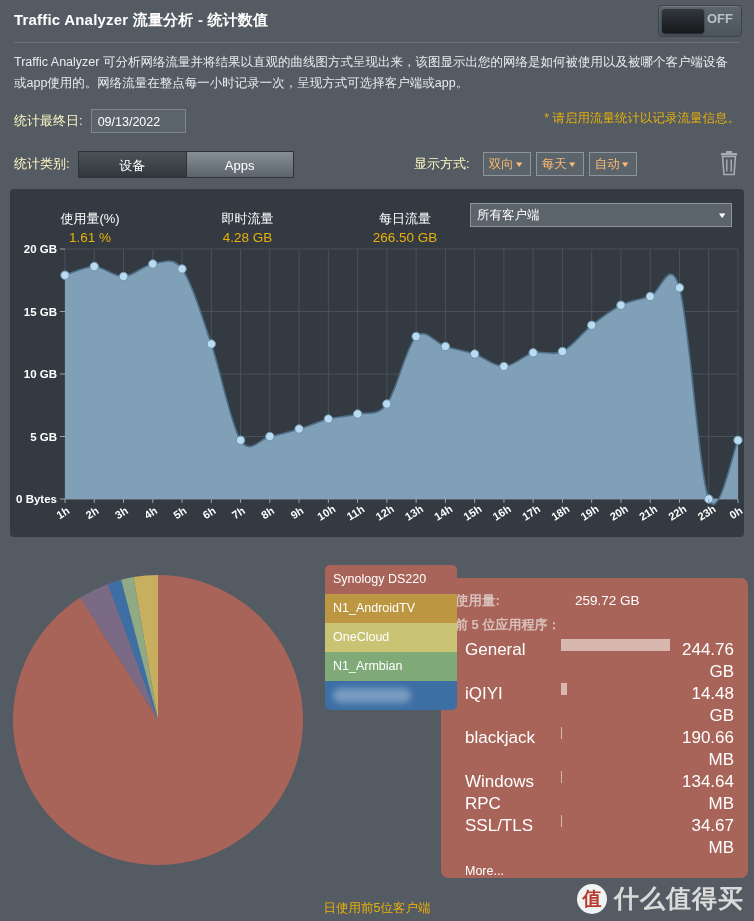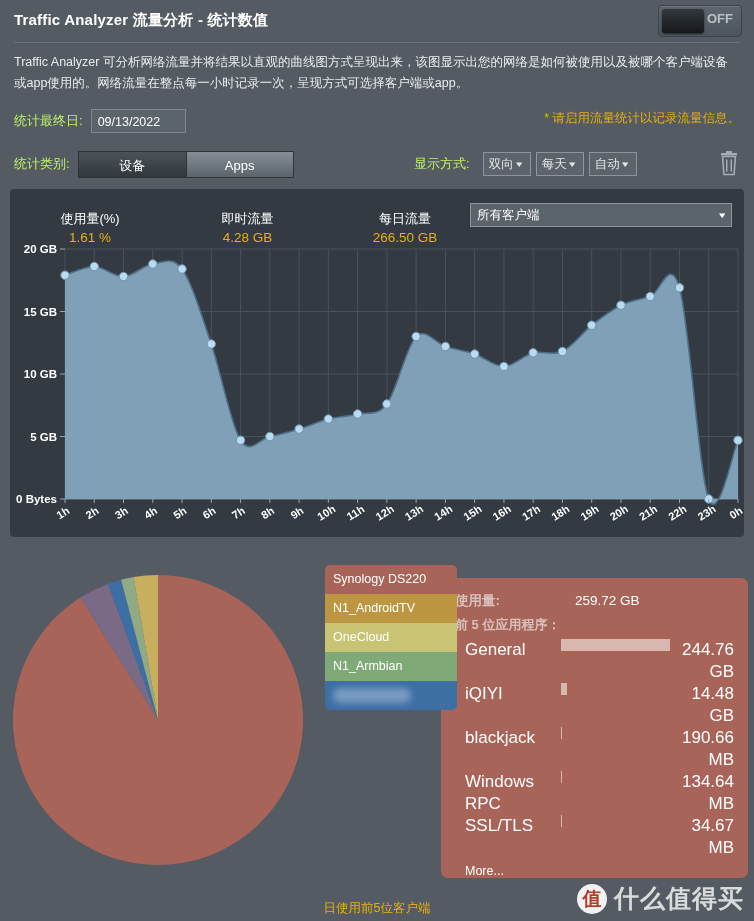--- a/index.html
+++ b/index.html
@@ -30,41 +30,41 @@
   .rule{height:1px;background:#6b727a;margin:2px 14px 0 14px;}
   
   .desc{
     margin:9px 14px 0 14px;font-size:12.5px;line-height:21px;color:#e9ecef;
     width:726px;
   }
   
   .form{margin:12px 14px 0 14px;position:relative;}
   .row{display:flex;align-items:center;height:30px;position:relative;}
   .row + .row{margin-top:13px;}
-  .flabel{font-size:13px;color:#bef264;margin-right:8px;}
+  .flabel{font-size:13px;color:#fef9c3;margin-right:8px;}
   .datebox{
     width:95px;height:24px;line-height:24px;background:#5b636b;border:1px solid #7f868d;
     color:#ffffff;font-size:12.5px;padding:0 6px;box-sizing:border-box;
   }
   .warn{
     position:absolute;right:0;top:4px;color:#e8b10a;font-size:12.5px;
   }
   .btngrp{display:flex;}
   .btn{
     width:108px;height:27px;line-height:27px;text-align:center;font-size:13px;color:#fff;
     border:1px solid #2e3338;box-sizing:border-box;
     background:linear-gradient(#7d858d,#5a6views);
     background:linear-gradient(#868e96,#5b636b);
   }
   .btn.active{background:linear-gradient(#4b5359,#31373c);}
   .btn:first-child{border-right:none;}
   .displaywrap{position:absolute;left:400px;top:0;display:flex;align-items:center;height:30px;}
   .sel{
     height:24px;min-width:48px;background:#5b636b;border:1px solid #8d949b;
-    color:#e5e5e5;font-size:12.5px;display:flex;align-items:center;
+    color:#fdba74;font-size:12.5px;display:flex;align-items:center;
     padding:0 4px 0 5px;box-sizing:border-box;margin-left:5px;
   }
   .sel .cap{margin-right:3px;}
   .caret{font-size:9px;line-height:1;transform:scaleX(1.4);}
   .trash{position:absolute;right:0;top:2px;width:22px;height:26px;opacity:.72;}
   
   .panel{
     margin:10px 10px 0 10px;background:#333a42;border-radius:4px;
     height:348px;position:relative;box-sizing:border-box;
   }

